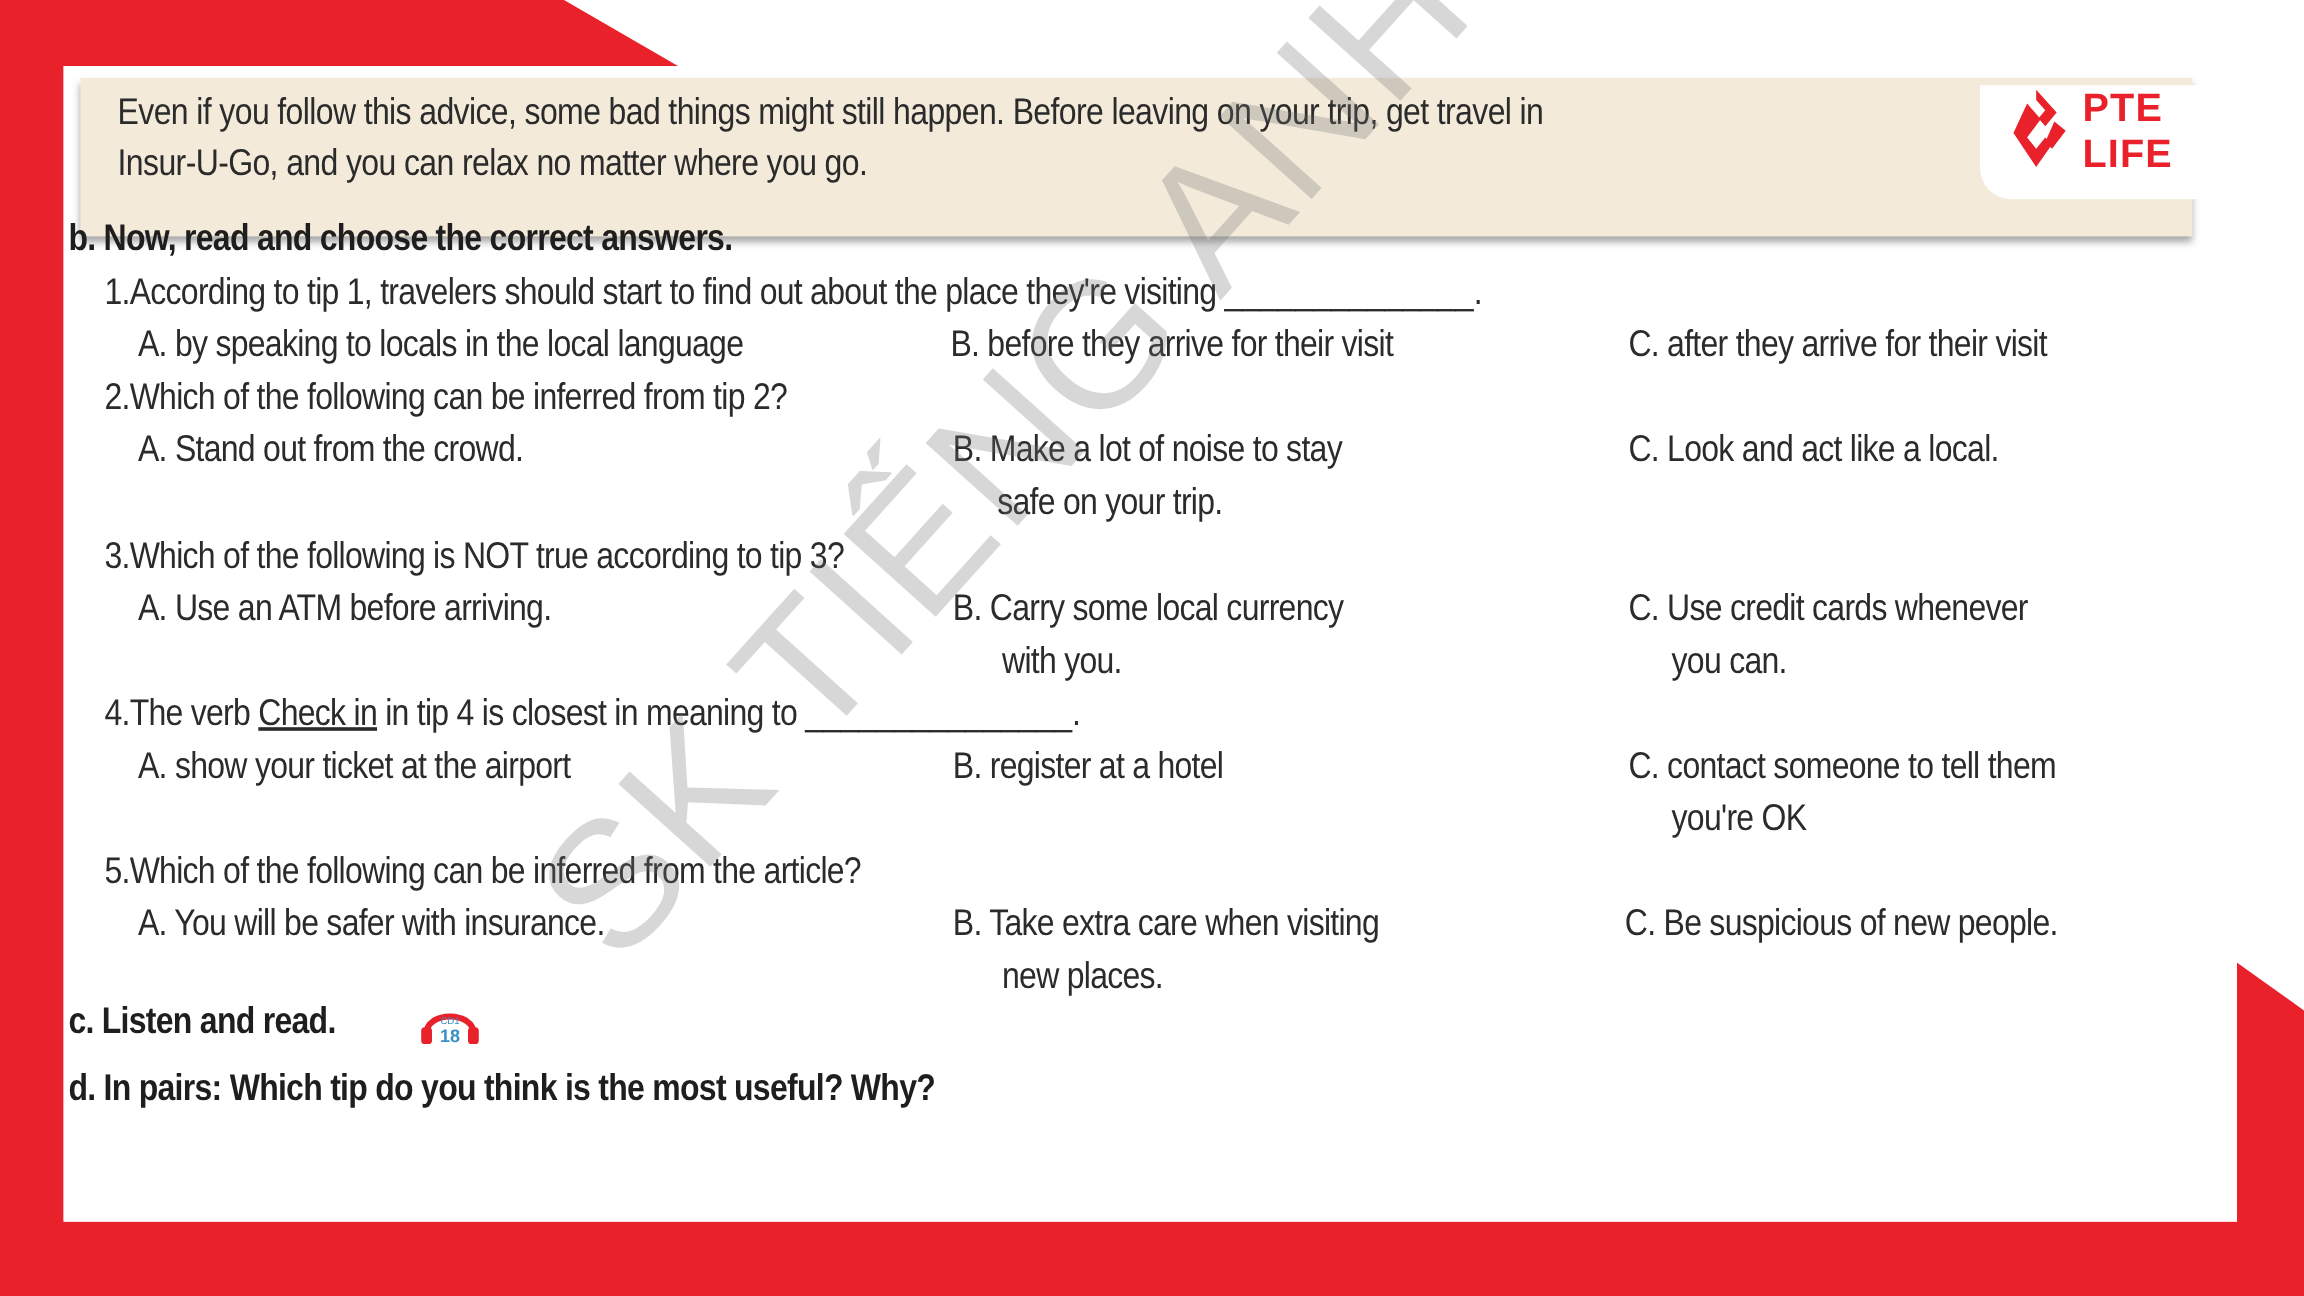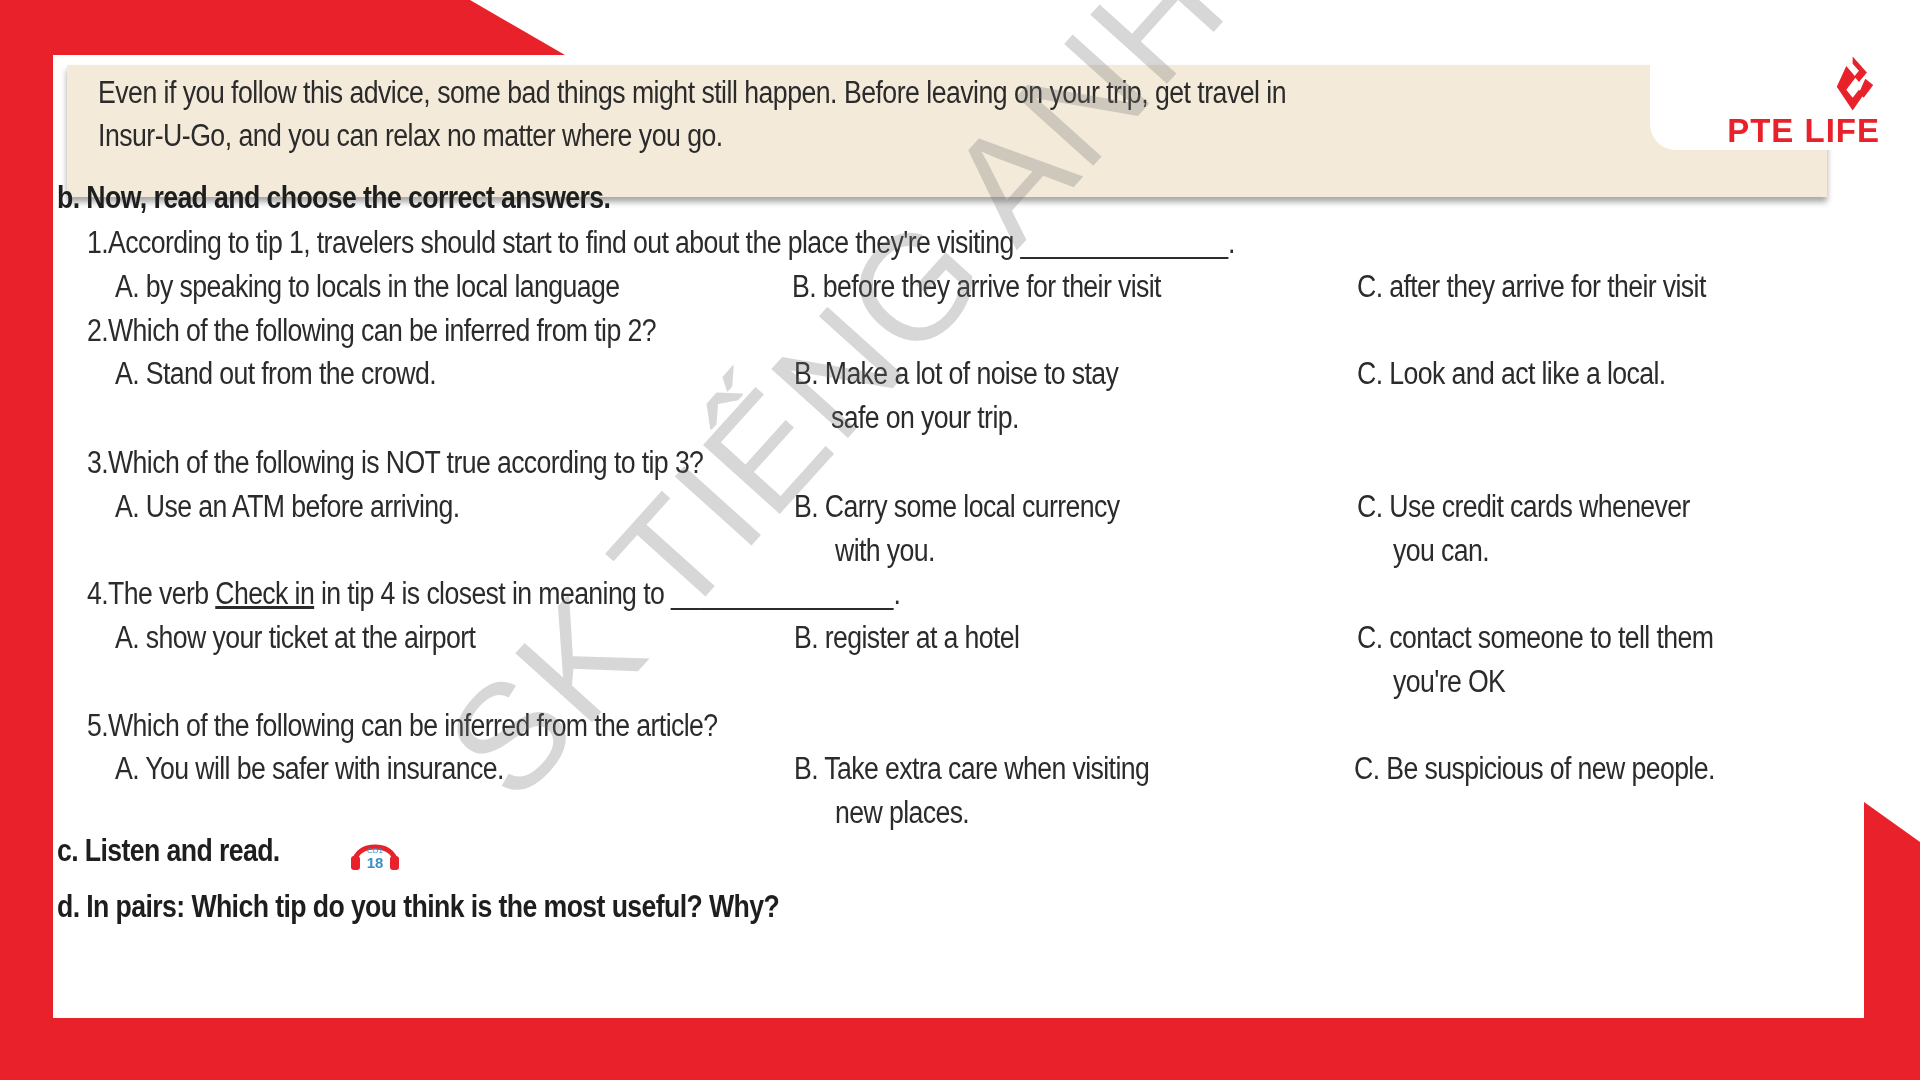--- a/index.html
+++ b/index.html
@@ -35,23 +35,23 @@
       box-shadow: 0 5px 6px rgba(0,0,0,0.35);
     }
     .info-box p {
       margin: 0; position: absolute; left: 31px; top: 6px;
       font-size: 31px; line-height: 43px; letter-spacing: -0.6px;
       transform: scaleX(0.86); transform-origin: left top;
       white-space: nowrap; color: #2b2b2b;
     }
 
     .logo-box {
-      position: absolute; left: 1597px; top: 0px; width: 230px; height: 95px;
+      position: absolute; left: 1597px; top: 16px; width: 230px; height: 95px;
       background: #ffffff; border-bottom-left-radius: 26px;
-      display: flex; align-items: flex-end; flex-direction: column;
+      display: flex; align-items: flex-start;
     }
     .logo-mark { width: 50px; height: 72px; margin-left: 26px; }
     .logo-text {
       margin-left: 12px; color: #E8212B; font-weight: bold; font-size: 33px;
       letter-spacing: 1px;
     }
 
     .txt {
       position: absolute; white-space: nowrap;
       font-size: 31px; line-height: 40px; letter-spacing: -0.7px;

